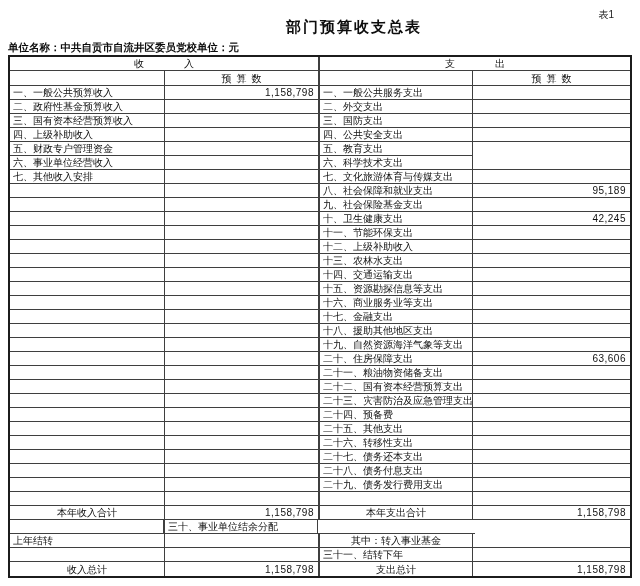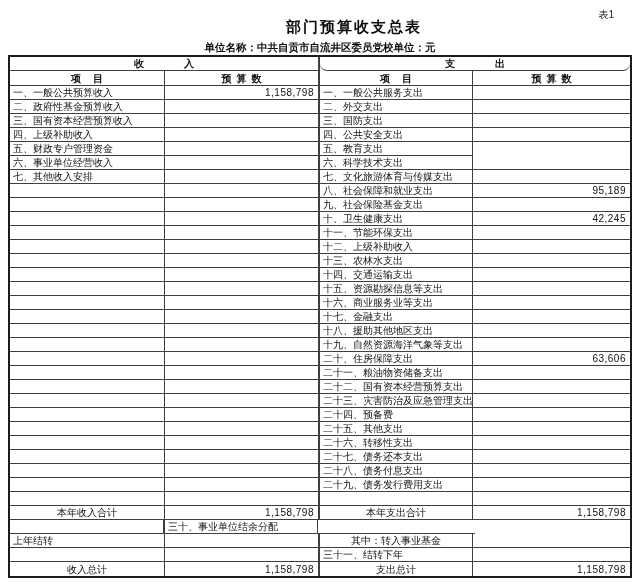--- a/index.html
+++ b/index.html
@@ -13,21 +13,21 @@
     position:absolute; top:8px; right:26px;
     font-size:10px; color:#222;
   }
   .doc-title {
     position:absolute; top:18px; left:0; width:100%;
     text-align:center; font-size:15px; font-weight:bold;
     letter-spacing:2px; color:#0d0d0d;padding-left:34px;
   }
   .info-line {
     position:absolute; top:41px; left:8px; width:624px;
-    display:flex; justify-content:center;
+    display:flex; justify-content:flex-start;
     font-size:10.5px; font-weight:bold; color:#0d0d0d;
   }
   .budget-table {
     position:absolute; top:55px; left:8px; width:624px;
     border:2px solid #1c1c1c; box-sizing:border-box;
     background:#fff;
   }
   .trow { display:flex; height:14px; }
   .trow.hdr2 { height:15px; }
   .cell {
@@ -35,22 +35,22 @@
     border-right:1px solid #3f3f3f; border-bottom:1px solid #3f3f3f;
     font-size:10px; line-height:13px;
     display:flex; align-items:center;
     overflow:hidden; white-space:nowrap;
   }
   .c1 { width:155px; }
   .c2 { width:155px; border-right:2px solid #3f3f3f; }
   .c3 { width:153px; }
   .c4 { width:157px; border-right:none; }
   .half { width:310px; border-right:2px solid #3f3f3f; justify-content:center; }
-  .half.last { width:310px; border-right:none;border-radius:7px; }
-  .hdr .cell, .hdr2 .cell { font-weight:bold; justify-content:center;align-items:flex-end; }
+  .half.last { width:310px; border-right:none; }
+  .hdr .cell, .hdr2 .cell { font-weight:normal; justify-content:center; }
   .item { padding-left:3px; justify-content:flex-start; }
   .item.center { padding-left:0; justify-content:center; }
   .val { padding-right:4px; justify-content:flex-end; letter-spacing:0.5px; }
   .lastrow .cell { border-bottom:none; }
   .sp40 { letter-spacing:40px; margin-right:-40px; }
   .sp12 { letter-spacing:12px; margin-right:-12px;margin-top:44px; }
   .sp5  { letter-spacing:5px;  margin-right:-5px;  }
 </style>
 </head>
 <body>

